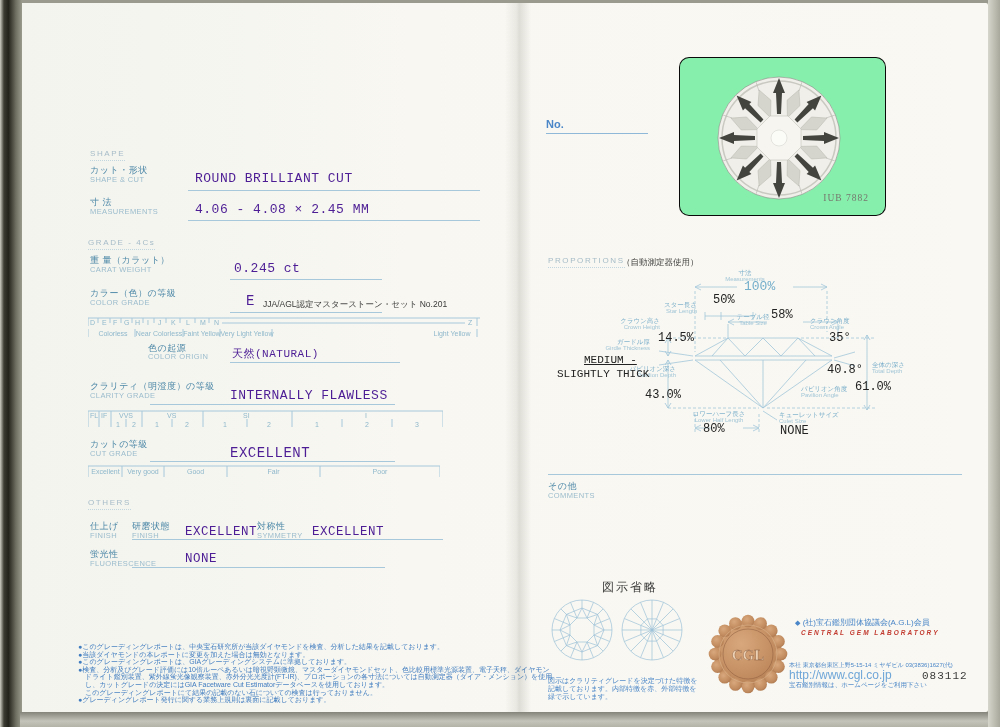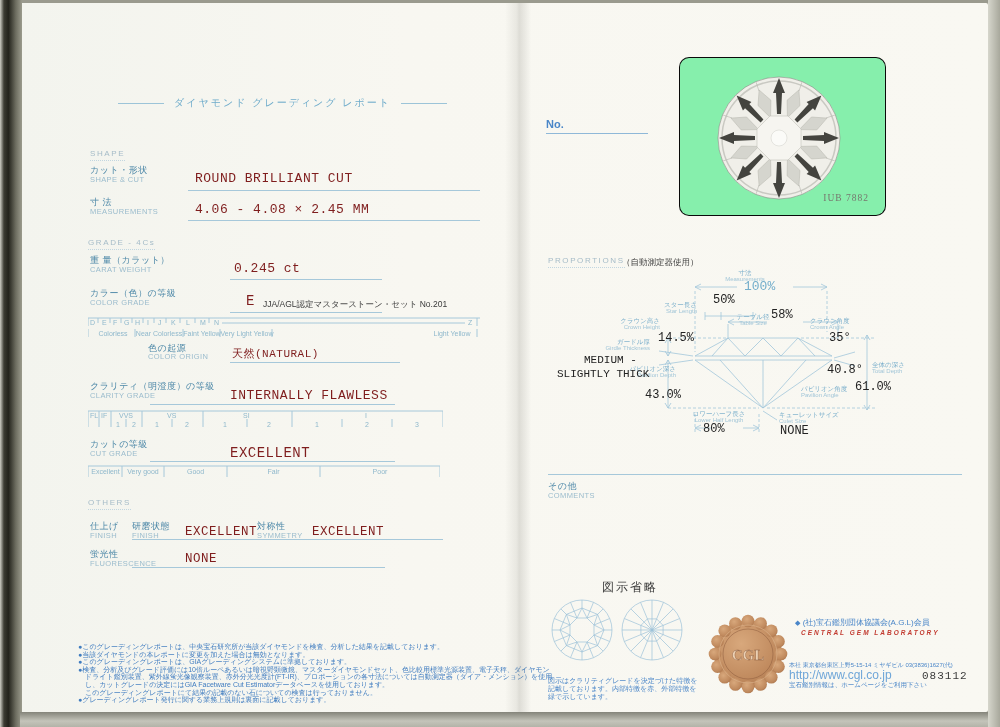--- a/index.html
+++ b/index.html
@@ -15,21 +15,21 @@
   .title{font-family:"Liberation Serif","DejaVu Serif",serif;color:#8a7257;font-weight:bold;letter-spacing:1px;white-space:nowrap;}
   .title .cap{font-size:38px;}
   .title .rest{font-size:28px;}
   .subti{display:flex;align-items:center;gap:10px;}
   .subti .dash{height:1px;background:#9cc4d8;width:46px;}
   .subti .t{font-size:10px;color:#6faccb;letter-spacing:2px;white-space:nowrap;}
 
   .hdr{font-size:8px;color:#a6bcc8;letter-spacing:1.6px;border-bottom:1px dotted #c2d6e0;padding-bottom:2px;white-space:nowrap;}
   .ja{font-size:9px;color:#4d88a8;letter-spacing:.5px;white-space:nowrap;}
   .en{font-size:7.5px;color:#9bbccd;letter-spacing:.4px;white-space:nowrap;}
-  .val{font-family:"Liberation Mono","DejaVu Sans Mono",monospace;font-size:13px;color:#7f1d1d;letter-spacing:.5px;white-space:nowrap;}
+  .val{font-family:"Liberation Mono","DejaVu Sans Mono",monospace;font-size:13px;color:#4c1d95;letter-spacing:.5px;white-space:nowrap;}
   .rule{background:#a6c8da;height:1px;}
   .note-sm{font-size:8.5px;color:#3a3a3a;white-space:nowrap;}
   .scale{position:absolute;}
   .scale span{position:absolute;font-size:7px;color:#8fb8cc;white-space:nowrap;}
 
   .fine{font-size:7px;color:#3f7cc0;line-height:7.6px;white-space:pre;}
 
   .dj{font-size:6.5px;color:#79aecb;line-height:7px;white-space:nowrap;}
   .de{font-size:6px;color:#a2c6d8;line-height:7px;white-space:nowrap;}
   .dv{font-family:"Liberation Mono","DejaVu Sans Mono",monospace;font-size:12px;color:#222;white-space:nowrap;}
@@ -43,25 +43,20 @@
 </style>
 </head>
 <body>
 
 <div class="sheet">
   <div class="ab page"></div>
   <div class="ab ledge"></div>
   <div class="ab bedge"></div>
   <div class="ab redge"></div>
 
-  <div class="ab subti" style="left:118px;top:96px;">
-    <div class="dash"></div>
-    <div class="t">ダイヤモンド グレーディング レポート</div>
-    <div class="dash"></div>
-  </div>
 
   <div class="ab hdr" style="left:90px;top:149px;">SHAPE</div>
   <div class="ab ja" style="left:90px;top:164px;">カット・形状</div>
   <div class="ab en" style="left:90px;top:175px;">SHAPE &amp; CUT</div>
   <div class="ab val" style="left:195px;top:171px;">ROUND BRILLIANT CUT</div>
   <div class="ab rule" style="left:188px;top:190px;width:292px;"></div>
   <div class="ab ja" style="left:90px;top:196px;">寸 法</div>
   <div class="ab en" style="left:90px;top:207px;">MEASUREMENTS</div>
   <div class="ab val" style="left:195px;top:202px;">4.06 - 4.08 × 2.45 MM</div>
   <div class="ab rule" style="left:188px;top:220px;width:292px;"></div>
@@ -298,21 +293,21 @@
   <div class="ab" style="left:779px;top:411px;width:64px;">
     <div class="dj">キューレットサイズ</div>
     <div class="de">Culet Size</div>
   </div>
 
   <div class="ab dv lblue" style="left:744px;top:279px;font-size:13px;">100%</div>
   <div class="ab dv" style="left:713px;top:293px;">50%</div>
   <div class="ab dv" style="left:771px;top:308px;">58%</div>
   <div class="ab dv" style="left:658px;top:331px;">14.5%</div>
   <div class="ab dv" style="left:829px;top:331px;">35°</div>
-  <div class="ab dvb" style="left:584px;top:354px;">MEDIUM -</div>
+  <div class="ab dvb" style="left:584px;top:354px;text-decoration:underline;">MEDIUM -</div>
   <div class="ab dvb" style="left:557px;top:368px;">SLIGHTLY THICK</div>
   <div class="ab dv" style="left:645px;top:388px;">43.0%</div>
   <div class="ab dv" style="left:827px;top:363px;">40.8°</div>
   <div class="ab dv" style="left:855px;top:380px;">61.0%</div>
   <div class="ab dv" style="left:703px;top:422px;">80%</div>
   <div class="ab dv" style="left:780px;top:424px;">NONE</div>
 
   <div class="ab rule" style="left:548px;top:474px;width:414px;"></div>
   <div class="ab ja" style="left:548px;top:480px;">その他</div>
   <div class="ab en" style="left:548px;top:491px;">COMMENTS</div>

